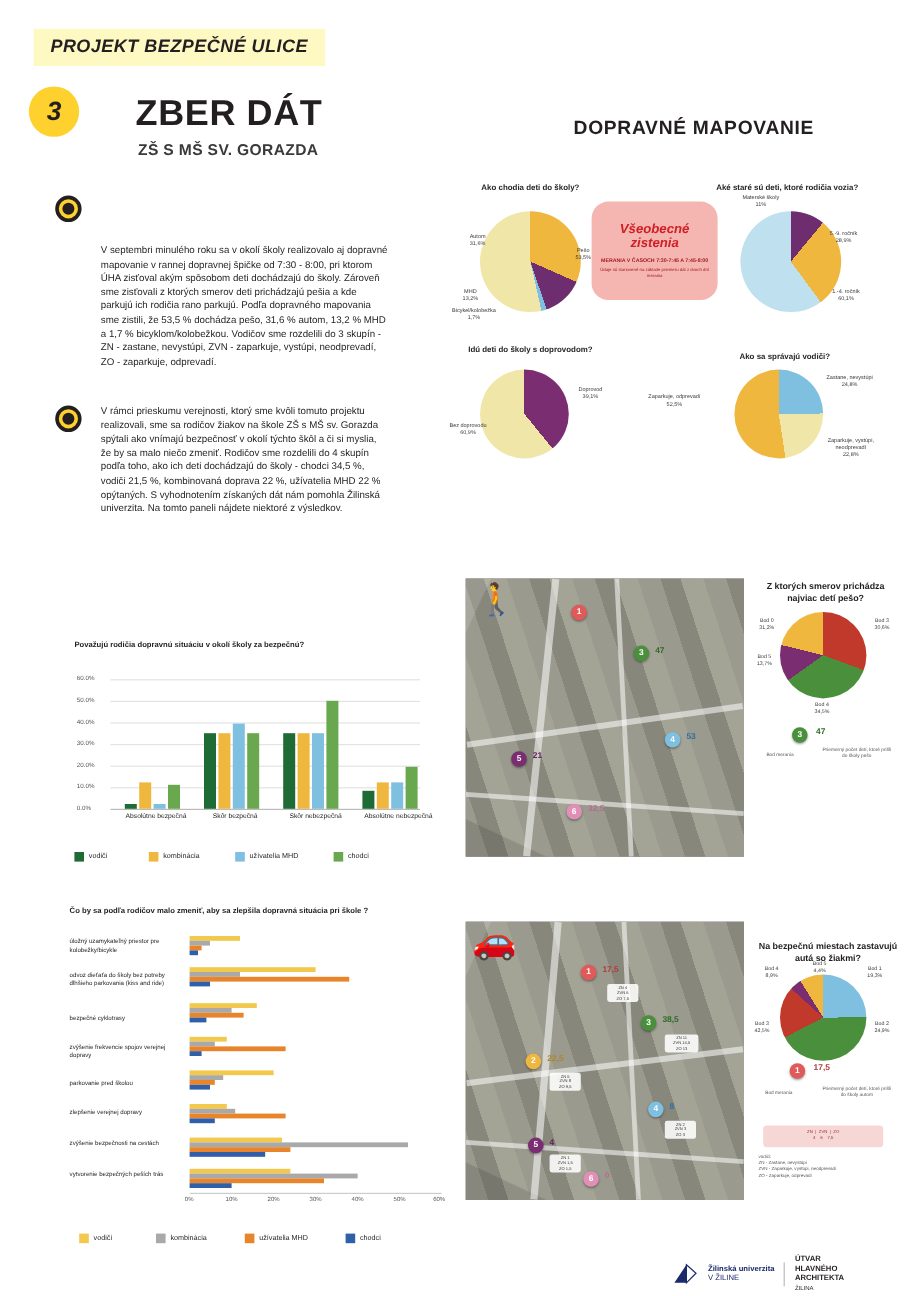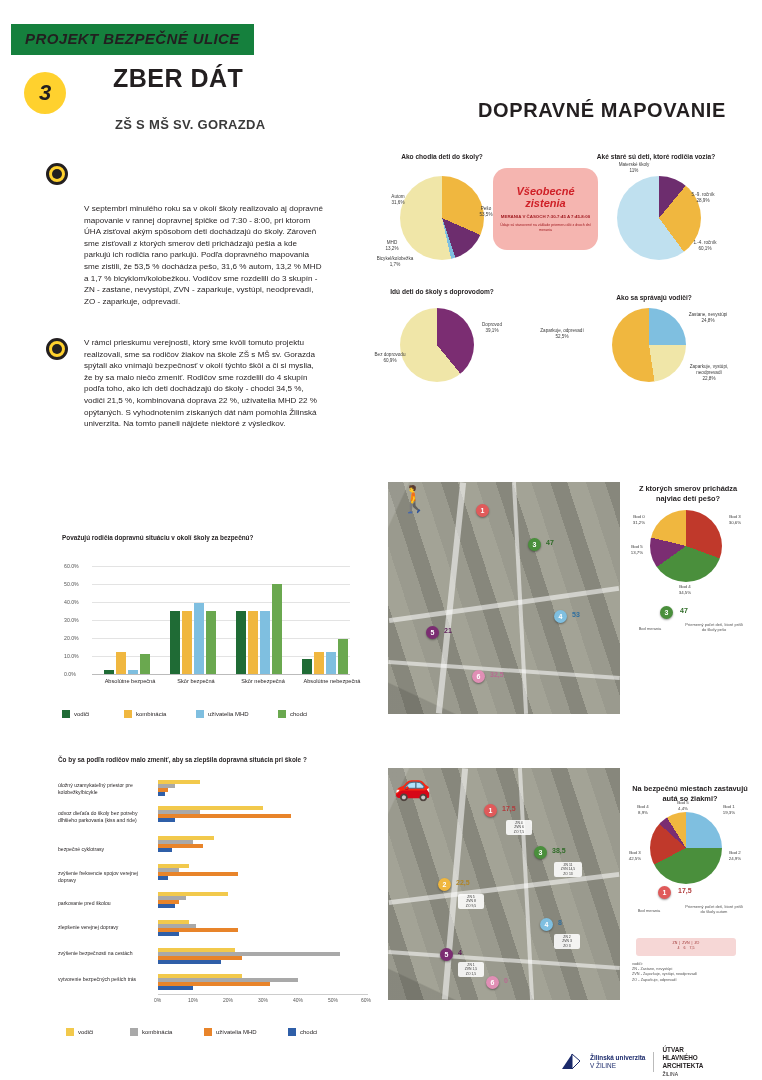--- a/index.html
+++ b/index.html
@@ -1,36 +1,36 @@
 <!DOCTYPE html>
 <html><head>
 <meta charset="utf-8">
 <style>
   html,body{margin:0;padding:0;background:#ffffff;}
   body{width:762px;height:1080px;font-family:"Liberation Sans",sans-serif;color:#231f20;position:relative;overflow:hidden;}
   .page{position:absolute;left:0;top:0;width:762px;height:1080px;background:#fff;}
 
   
-  .title-banner{position:absolute;left:11px;top:24px;background:#15803d;padding:6px 14px 7px 14px;text-align:center;}
+  .title-banner{position:absolute;left:28px;top:24px;background:#fef9c3;padding:6px 14px 7px 14px;text-align:center;}
   .title-banner span{font-size:15px;font-weight:bold;font-style:italic;letter-spacing:.4px;color:#231f20;}
   .num-circle{position:absolute;left:24px;top:72px;width:42px;height:42px;border-radius:50%;background:#ffd12e;display:flex;align-items:center;justify-content:center;font-size:22px;font-weight:bold;font-style:italic;color:#231f20;}
-  .big-title{position:absolute;left:113px;top:64px;font-size:25px;font-weight:bold;letter-spacing:.5px;}
+  .big-title{position:absolute;left:113px;top:78px;font-size:30px;font-weight:bold;letter-spacing:.5px;}
   .sub-title{position:absolute;left:115px;top:117px;font-size:13px;font-weight:bold;letter-spacing:.3px;color:#3a3a3a;}
 
   
   .bullet{position:absolute;width:22px;height:22px;border-radius:50%;background:#ffd12e;border:3px solid #231f20;box-sizing:border-box;}
   .bullet:after{content:"";position:absolute;left:3px;top:3px;right:3px;bottom:3px;border-radius:50%;background:#231f20;}
   .b1{left:46px;top:163px;}
   .b2{left:46px;top:338px;}
   .ptext{position:absolute;left:84px;width:240px;font-size:8.1px;line-height:11.6px;color:#231f20;}
   .p1{top:162px;margin-top:41px;}
   .p2{top:337px;}
 
   
-  .sec-h{position:absolute;font-size:20px;font-weight:bold;letter-spacing:.6px;}
+  .sec-h{position:absolute;font-size:16px;font-weight:bold;letter-spacing:.6px;}
   .sec-prieskum{left:92px;top:506px;}
   .sec-mapovanie{left:478px;top:99px;}
 
   
   .chart-cap{position:absolute;font-size:6.6px;font-weight:bold;text-align:center;line-height:9px;color:#231f20;}
   .pie{position:absolute;border-radius:50%;}
   .pie-lbl{position:absolute;font-size:4.6px;line-height:6px;text-align:center;color:#3b3b3b;}
 
   .vseob{position:absolute;left:493px;top:168px;width:105px;height:82px;border-radius:14px;background:#f5b5b0;display:flex;flex-direction:column;align-items:center;justify-content:center;text-align:center;padding:4px;box-sizing:border-box;}
   .vseob .t1{font-size:11px;font-weight:bold;color:#cf2027;font-style:italic;line-height:12px;}

